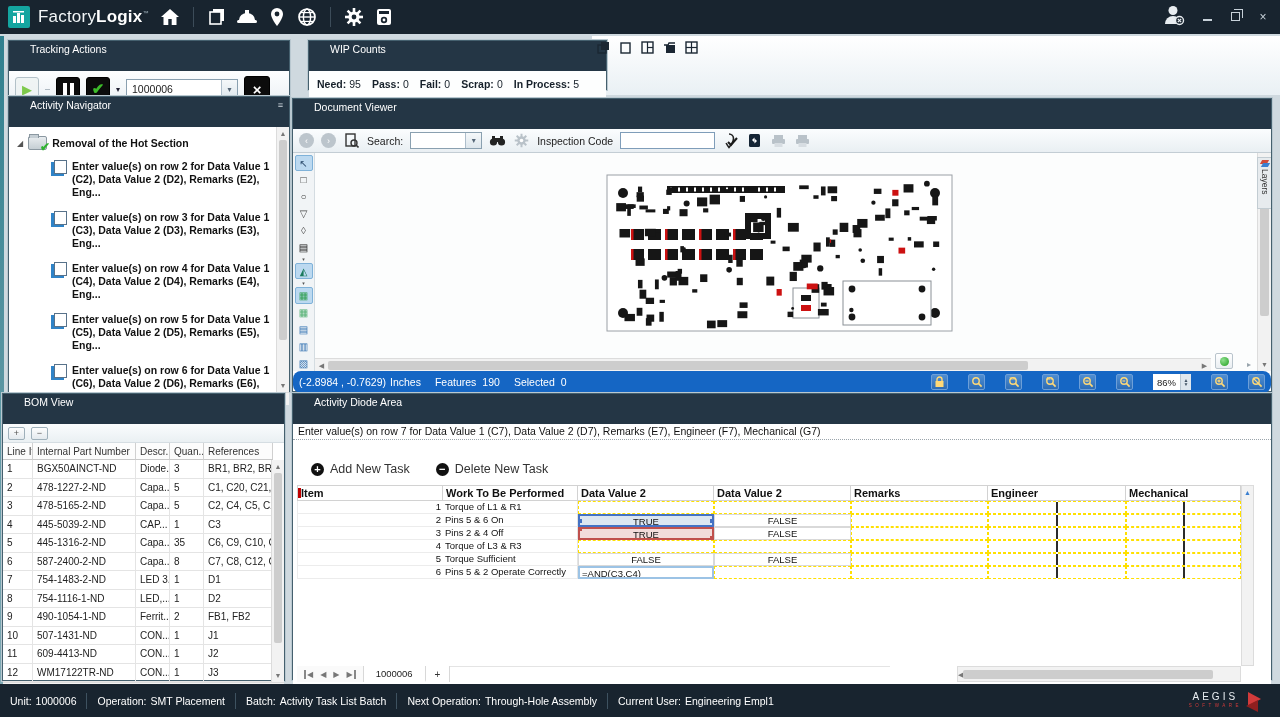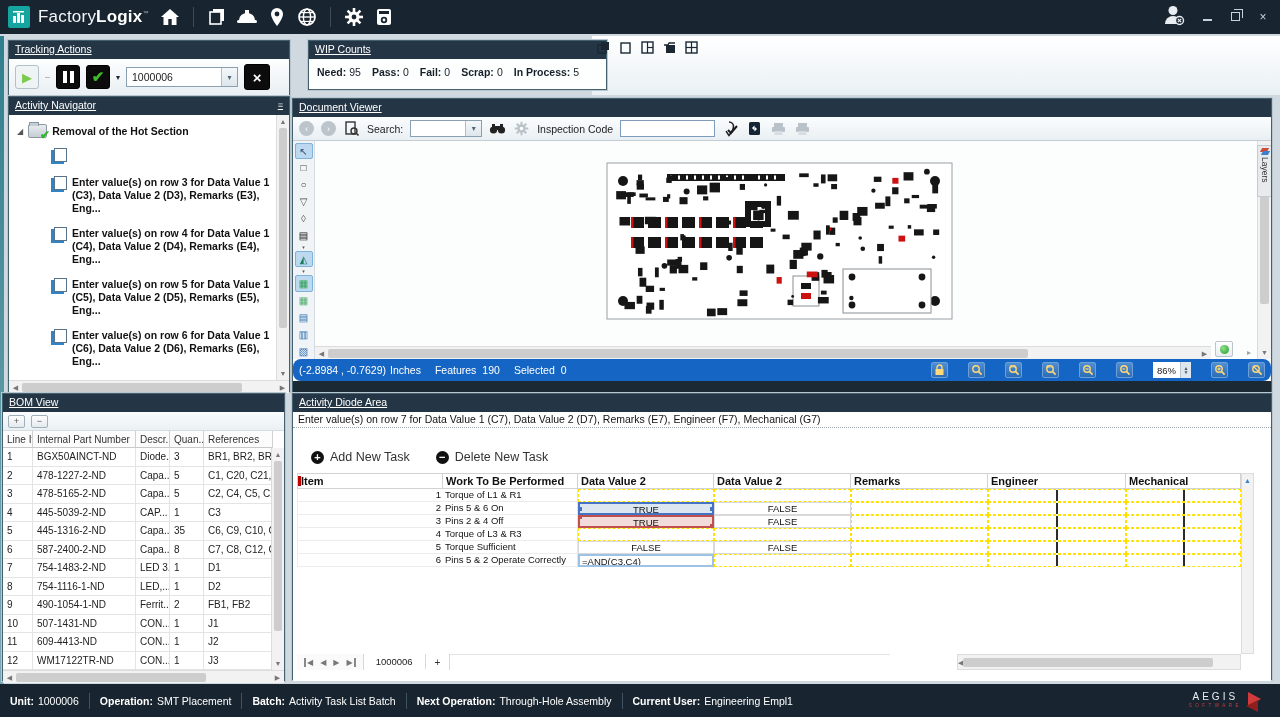--- a/index.html
+++ b/index.html
@@ -16,21 +16,21 @@
   .tb-ico { width:30px; height:24px; display:flex; align-items:center; justify-content:center; }
   .tb-sep { width:1px; height:20px; background:#3c4c59; margin:0 8px; }
   .tb-right { margin-left:auto; display:flex; align-items:center; gap:14px; margin-right:10px; }
   .winbtn { color:#c7d1d9; font-size:12px; width:14px; text-align:center; cursor:default; }
   .min-glyph { display:inline-block; width:9px; border-bottom:2px solid #c7d1d9; height:8px; }
   .restore-glyph { display:inline-block; width:9px; height:9px; border:1.5px solid #c7d1d9; position:relative; }
   .restore-glyph::before { content:""; position:absolute; left:2px; top:-4px; width:8px; height:8px; border:1.5px solid #c7d1d9; border-left:none; border-bottom:none; }
 
   
   .panel { position:absolute; background:#fff; border:1px solid #45606e; box-shadow:0 0 0 1px #b9c8d0; }
-  .ptitle { height:18px; background:#243645; color:#fff; font-size:10.5px; line-height:17px; padding-left:6px; display:flex;text-decoration:underline; }
+  .ptitle { height:30px; background:#243645; color:#fff; font-size:10.5px; line-height:17px; padding-left:21px; display:flex; }
   .ptitle .pmenu { margin-left:auto; margin-right:6px; color:#cdd6dd; font-size:9px; line-height:17px; }
 
   .workspace-light { position:absolute; left:592px; top:36px; width:688px; height:59px; background:linear-gradient(#ffffff,#e9f0f4); }
   .edge-strip { position:absolute; left:0; top:36px; width:4px; height:648px; background:linear-gradient(#2f7f8e,#7fa9b4); }
 
   
   .tracking-body { display:flex; align-items:center; padding:6px; gap:6px; background:linear-gradient(#fdfeff,#e9eff3); height:36px; }
   .sqbtn { width:24px; height:24px; border-radius:3px; display:flex; align-items:center; justify-content:center; font-size:13px; }
   .btn-play { background:#eef3f3; border:1px solid #a8b8c0; color:#69c22e; opacity:.85; }
   .btn-dark { background:#0c0c0c; border:1px solid #000; color:#fff; }
@@ -142,21 +142,21 @@
   .bar-l { border-left:2px solid #888; padding-left:1px; }
   .bar-r { border-right:2px solid #888; padding-right:1px; }
   .sheet-tab { height:100%; display:flex; align-items:center; padding:0 12px; font-size:9.5px; color:#222; background:#fff; border-right:1px solid #d8d8d8; border-bottom:2px solid #fff; }
   .sheet-tab-add { padding:0 9px; font-size:10px; color:#333; border-right:1px solid #d8d8d8; height:100%; display:flex; align-items:center; }
   .sheet-nav-track { width:440px; height:100%; border-top:1px solid #e4e4e4; }
   .sheet-hscroll { position:absolute; left:664px; top:226px; width:284px; height:16px; display:flex; align-items:center; background:#f2f2f2; border:1px solid #dcdcdc; }
 
   
   .footer { position:absolute; left:0; top:684px; width:1280px; height:33px; background:#18242f; display:flex; align-items:center; color:#fff; font-size:10.5px; padding-left:10px; }
   .f-item { display:flex; gap:4px; align-items:center; }
-  .f-item b { font-weight:700; }
+  .f-item b { font-weight:400; }
   .f-sep { width:1px; height:16px; background:#3e5260; margin:0 10px; }
   .aegis { margin-left:auto; margin-right:18px; display:flex; align-items:center; gap:4px; }
   .aegis-txt { display:flex; flex-direction:column; align-items:center; line-height:1; }
   .aegis-name { font-size:10px; letter-spacing:3px; color:#e9eef2; font-weight:400; }
   .aegis-sub { font-size:4.5px; letter-spacing:3.5px; color:#d23b3b; margin-top:2px; }
   .flag { width:16px; height:18px; position:relative; }
   .flag::before { content:""; position:absolute; left:2px; top:0; width:0; height:0; border-left:13px solid #d23b3b; border-top:7px solid transparent; border-bottom:7px solid transparent; }
   .flag::after { content:""; position:absolute; left:0px; top:8px; width:0; height:0; border-right:12px solid #8f1f1f; border-top:6px solid transparent; border-bottom:6px solid transparent; }
 </style>
 </head>
@@ -325,20 +325,21 @@
     <div class="tree-root">
       <span class="tree-expander">◢</span>
       <span class="folder-ico">
           <span class="fmark">✔</span>
         </span>
       <span class="rlabel">Removal of the Hot Section</span>
     </div>
     <div id="tree-items">
         <div class="tree-item">
           <span class="tico"></span>
+    <span class="ti-text">Enter value(s) on row 2 for Data Value 1<br>(C2), Data Value 2 (D2), Remarks (E2), Eng...</span>
         </div>
         <div class="tree-item">
           <span class="tico"></span>
     <span class="ti-text">Enter value(s) on row 3 for Data Value 1<br>(C3), Data Value 2 (D3), Remarks (E3), Eng...</span>
         </div>
         <div class="tree-item">
           <span class="tico"></span>
     <span class="ti-text">Enter value(s) on row 4 for Data Value 1<br>(C4), Data Value 2 (D4), Remarks (E4), Eng...</span>
         </div>
         <div class="tree-item">

